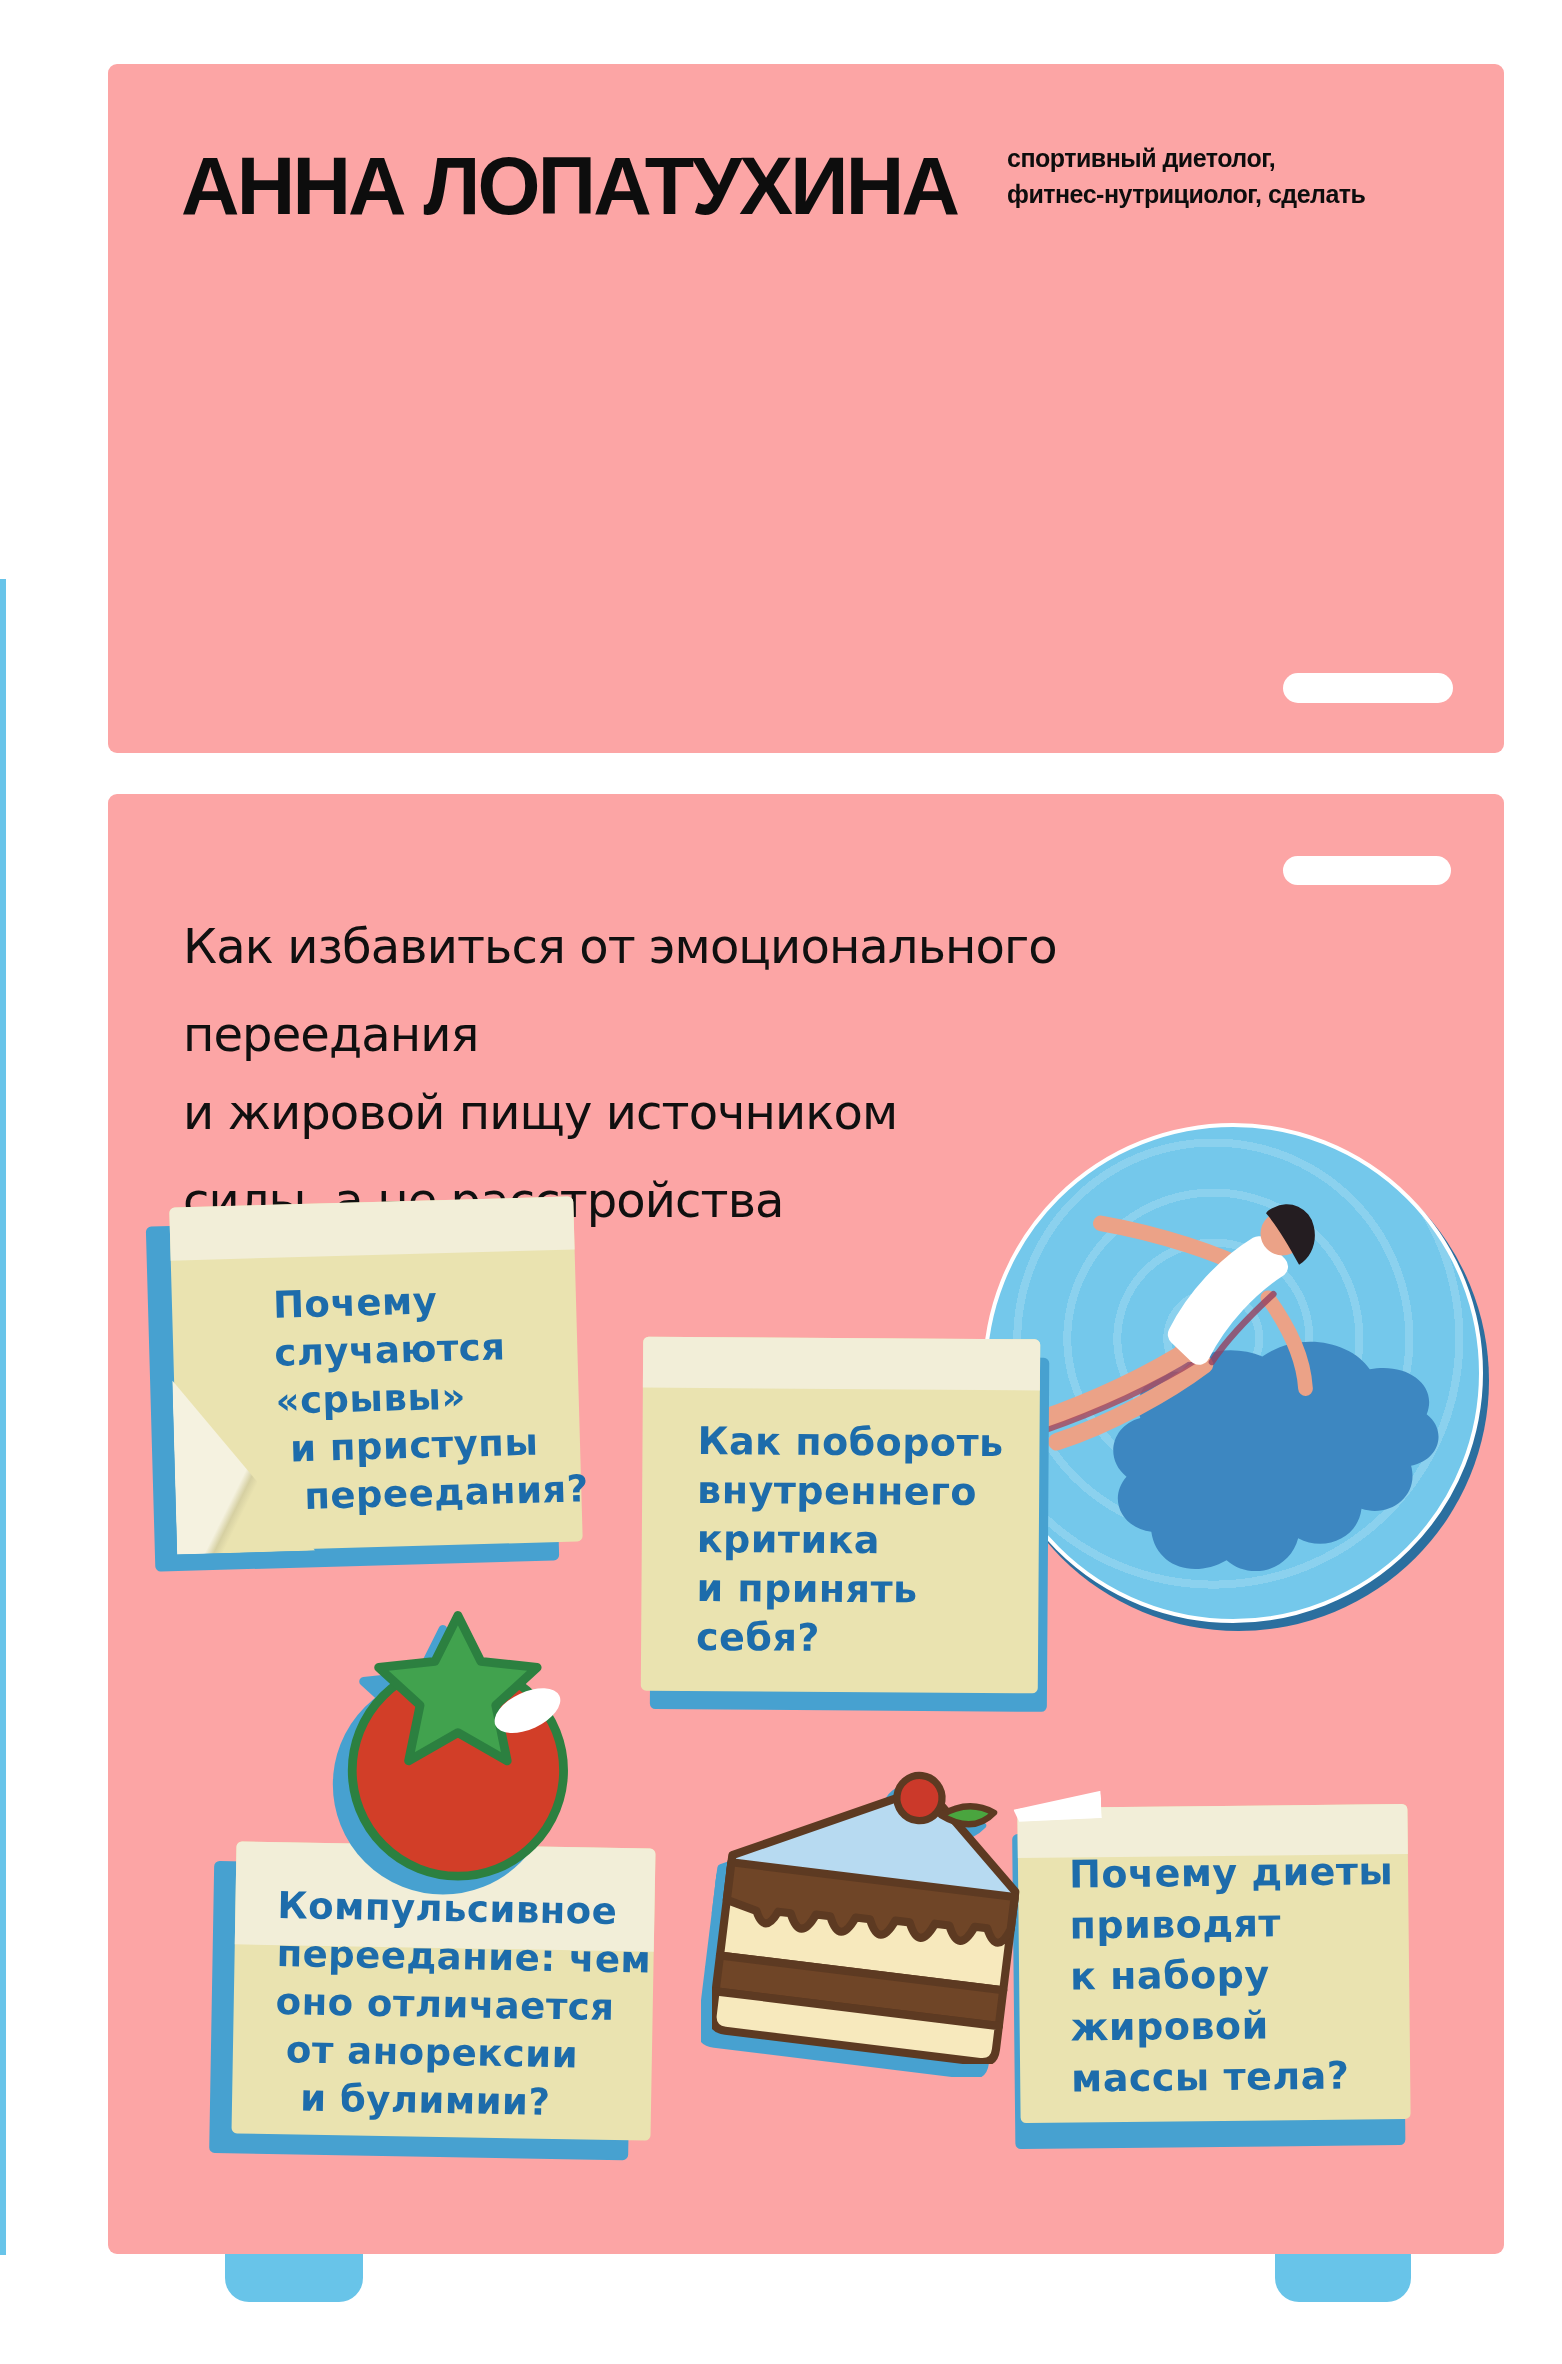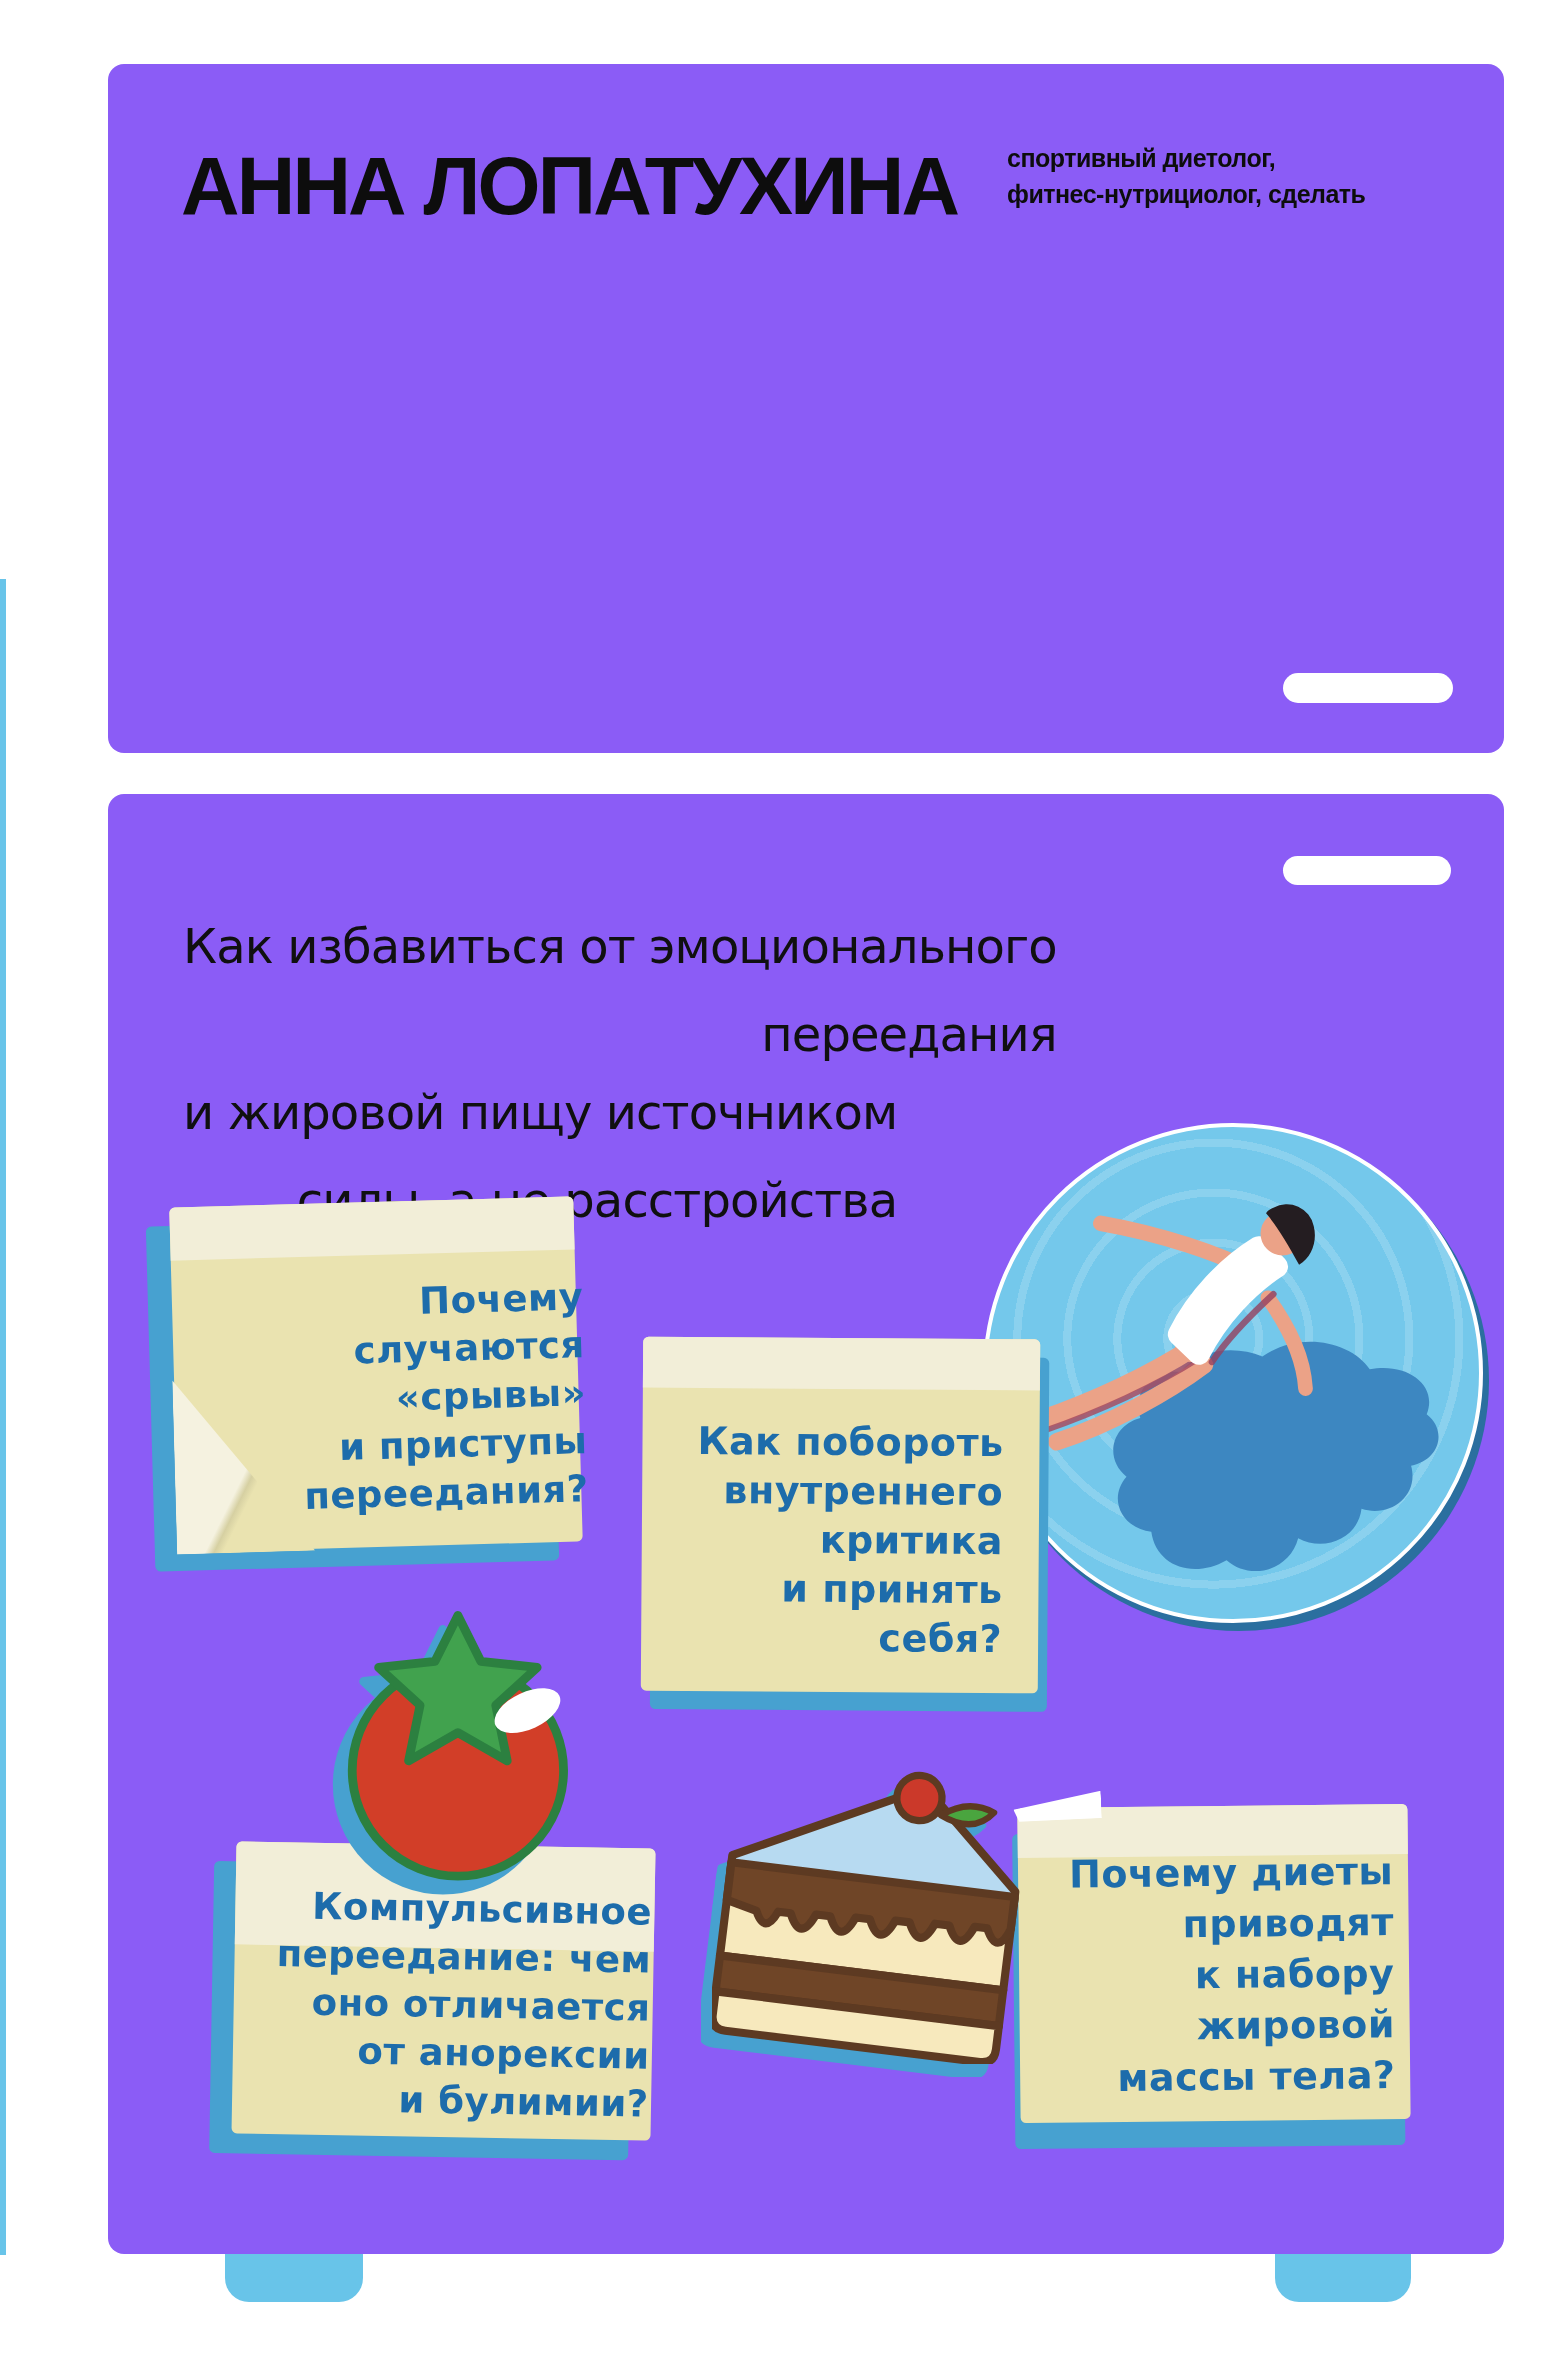--- a/index.html
+++ b/index.html
@@ -1,21 +1,21 @@
 <!DOCTYPE html>
 <html style="font-size:14.7px"><head>
 <meta charset="utf-8">
 <style>
   html,body{margin:0;padding:0;background:#ffffff;}
   .cover{position:relative;width:1562px;height:2365px;background:#ffffff;overflow:hidden;
          font-family:"Liberation Sans",sans-serif;}
   
-  .door{position:absolute;left:108px;width:1396px;background:#8b5cf6;border-radius:16px;}
+  .door{position:absolute;left:108px;width:1396px;background:#fca5a5;border-radius:9px;}
   .door.top{top:64px;height:689px;}
-  .door.main{top:794px;height:1460px;text-align:right;}
+  .door.main{top:794px;height:1460px;}
   .side-strip{position:absolute;left:0;top:579px;width:5.5px;height:1676px;background:#68c4e9;}
   .foot{position:absolute;top:2254px;height:48px;background:#68c4e9;border-radius:0 0 24px 24px;}
   .foot.left{left:225px;width:138px;}
   .foot.right{left:1275px;width:136px;}
   .handle{position:absolute;width:170px;height:30px;background:#ffffff;border-radius:15.6px;}
   
   .author-row{position:absolute;left:73px;top:81px;width:1258px;}
   .author-name{position:absolute;left:0;top:0;font-size:81px;font-weight:700;letter-spacing:-2.8px;
                color:#0d0d0d;white-space:nowrap;line-height:83px;}
   .creds{position:absolute;left:826px;top:-5.5px;font-size:25px;font-weight:700;color:#0d0d0d;

